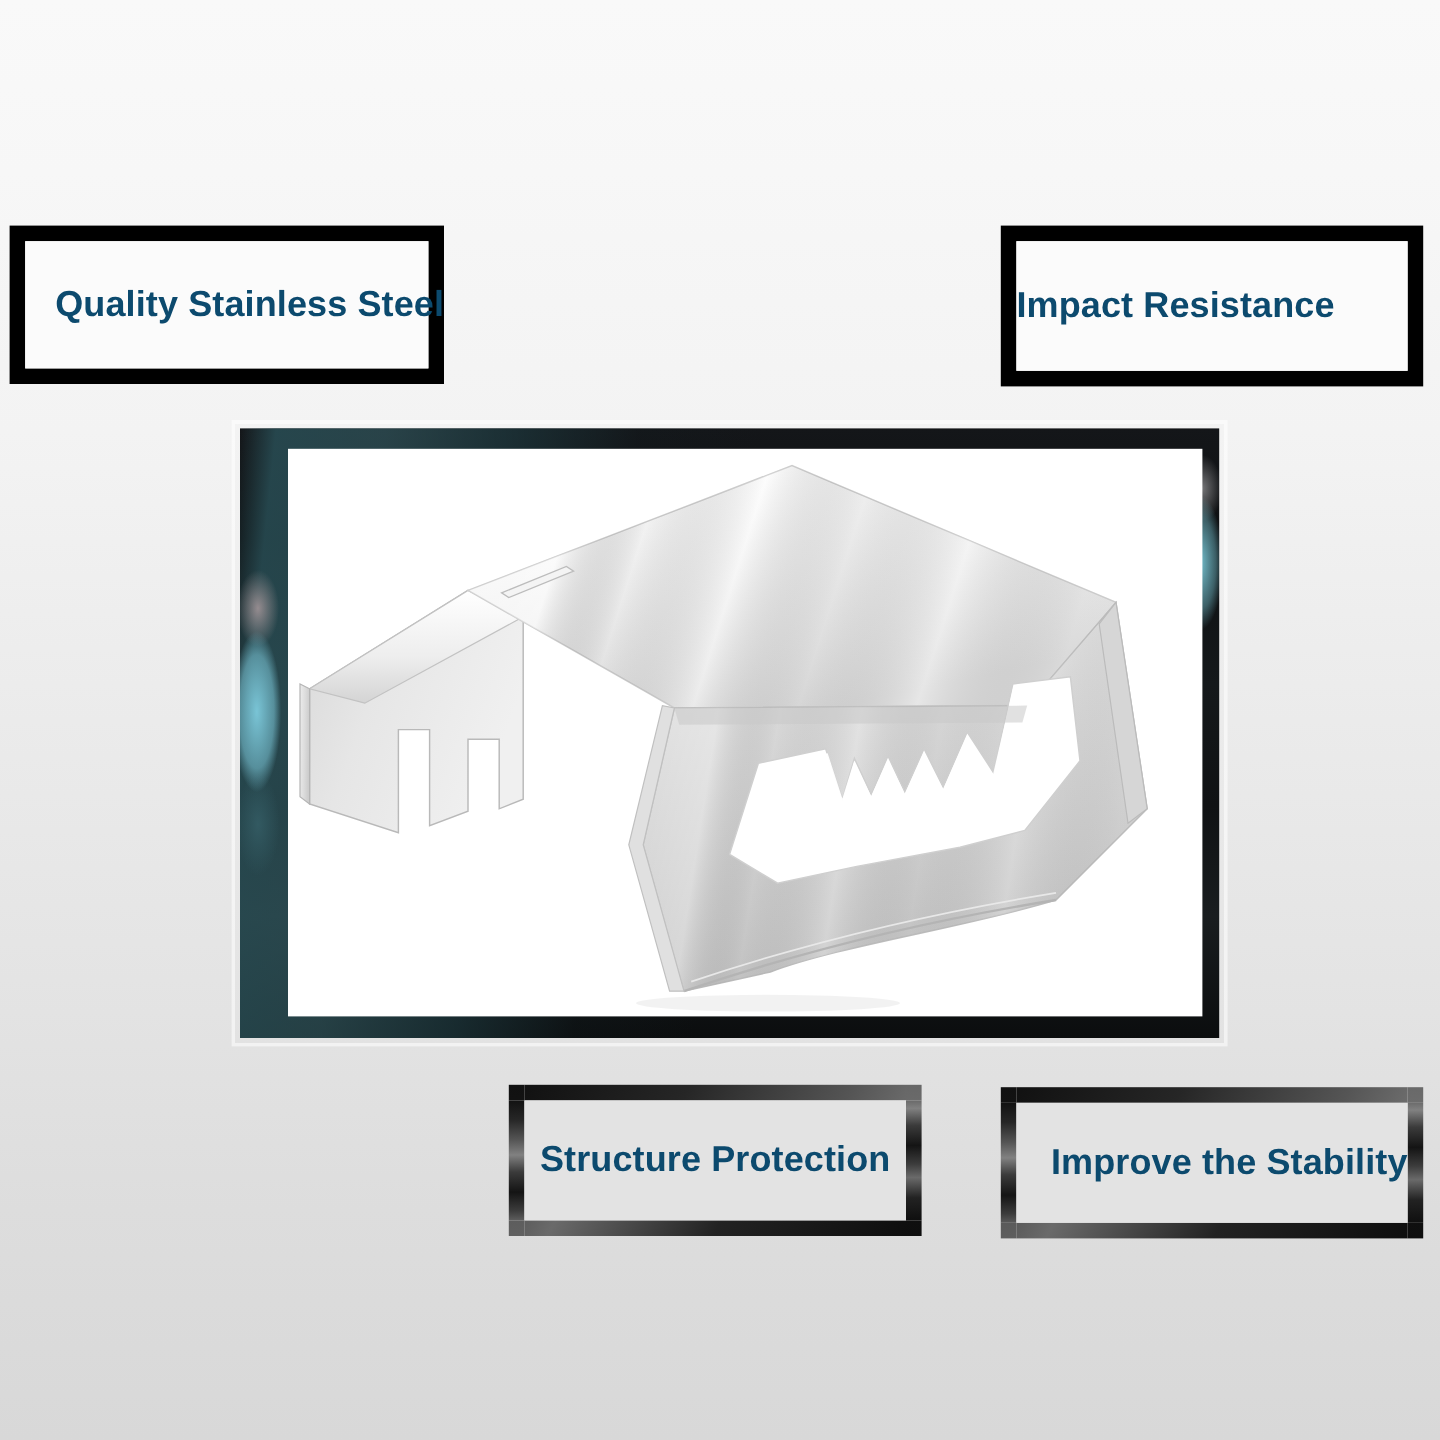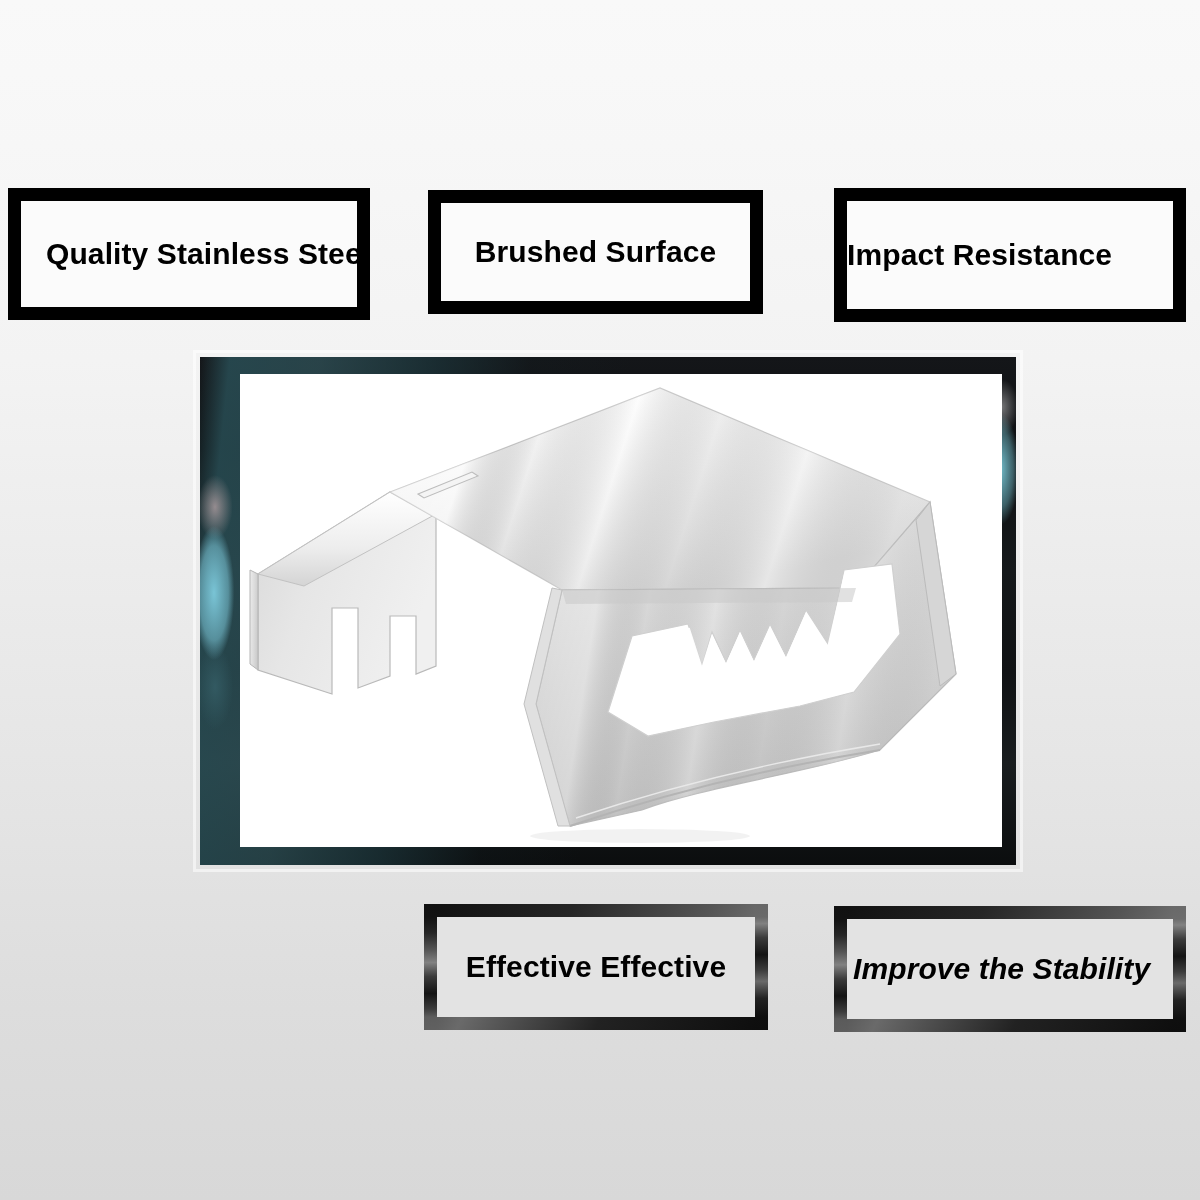--- a/index.html
+++ b/index.html
@@ -65,42 +65,42 @@
     inset: 13px;
     display: flex;
     align-items: center;
   }
   .top-row-box .fb-inner   { background: #fbfbfb; }
   .bot-row-box .fb-inner   { background: #e3e3e3; }
 
   .fb-label {
     font-family: "Liberation Sans", sans-serif;
     font-weight: bold;
-    color: #000000;
+    color: #0c4a6e;
     white-space: nowrap;
     line-height: 1;
     letter-spacing: 0.1px;
   }
 
   
   #box-quality  { left: 8px;   top: 188px; width: 362px; height: 132px; }
   #box-brushed  { left: 428px; top: 190px; width: 335px; height: 124px; }
   #box-impact   { left: 834px; top: 188px; width: 352px; height: 134px; }
 
   #box-compact  { left: 8px;   top: 904px; width: 360px; height: 128px; }
   #box-effective{ left: 424px; top: 904px; width: 344px; height: 126px; }
   #box-stability{ left: 834px; top: 906px; width: 352px; height: 126px; }
 
   #box-quality   .fb-label { font-size: 30px; padding-left: 25px; }
   #box-brushed   .fb-label { font-size: 30px; width: 100%; text-align: center; }
   #box-impact    .fb-label { font-size: 30px; width: 100%; }
   #box-compact   .fb-label { font-size: 30px; width: 100%; text-align: center; }
   #box-effective .fb-label { font-size: 30px; width: 100%; text-align: center; }
-  #box-stability .fb-label { font-size: 30px; width: 100%; text-align: left;
-                             padding-left: 6px; font-style: italic; }
+  #box-stability .fb-label { font-size: 30px; width: 100%; text-align: right;
+                             padding-left: 6px; }
 
   
   #product-frame {
     position: absolute;
     left: 200px;
     top: 357px;
     width: 816px;
     height: 508px;
   }
   
@@ -162,26 +162,20 @@
 
 <div id="infographic">
 
   <div class="feature-box top-row-box" id="box-quality">
     <div class="fb-frame top-row"></div>
     <div class="fb-inner">
       <span class="fb-label">Quality Stainless Steel</span>
     </div>
   </div>
 
-  <div class="feature-box top-row-box" id="box-brushed">
-    <div class="fb-frame top-row"></div>
-    <div class="fb-inner">
-      <span class="fb-label">Brushed Surface</span>
-    </div>
-  </div>
 
   <div class="feature-box top-row-box" id="box-impact">
     <div class="fb-frame top-row"></div>
     <div class="fb-inner">
       <span class="fb-label">Impact Resistance</span>
     </div>
   </div>
 
   <div id="product-frame">
     <div class="pf-border"></div>
@@ -328,21 +322,21 @@
       </div>
 
     </div>
     <div class="pf-halo"></div>
   </div>
 
 
   <div class="feature-box bot-row-box" id="box-effective">
     <div class="fb-frame bottom-row"></div>
     <div class="fb-inner">
-      <span class="fb-label">Effective Effective</span>
+      <span class="fb-label">Structure Protection</span>
     </div>
   </div>
 
   <div class="feature-box bot-row-box" id="box-stability">
     <div class="fb-frame bottom-row"></div>
     <div class="fb-inner">
       <span class="fb-label">Improve the Stability</span>
     </div>
   </div>
 

